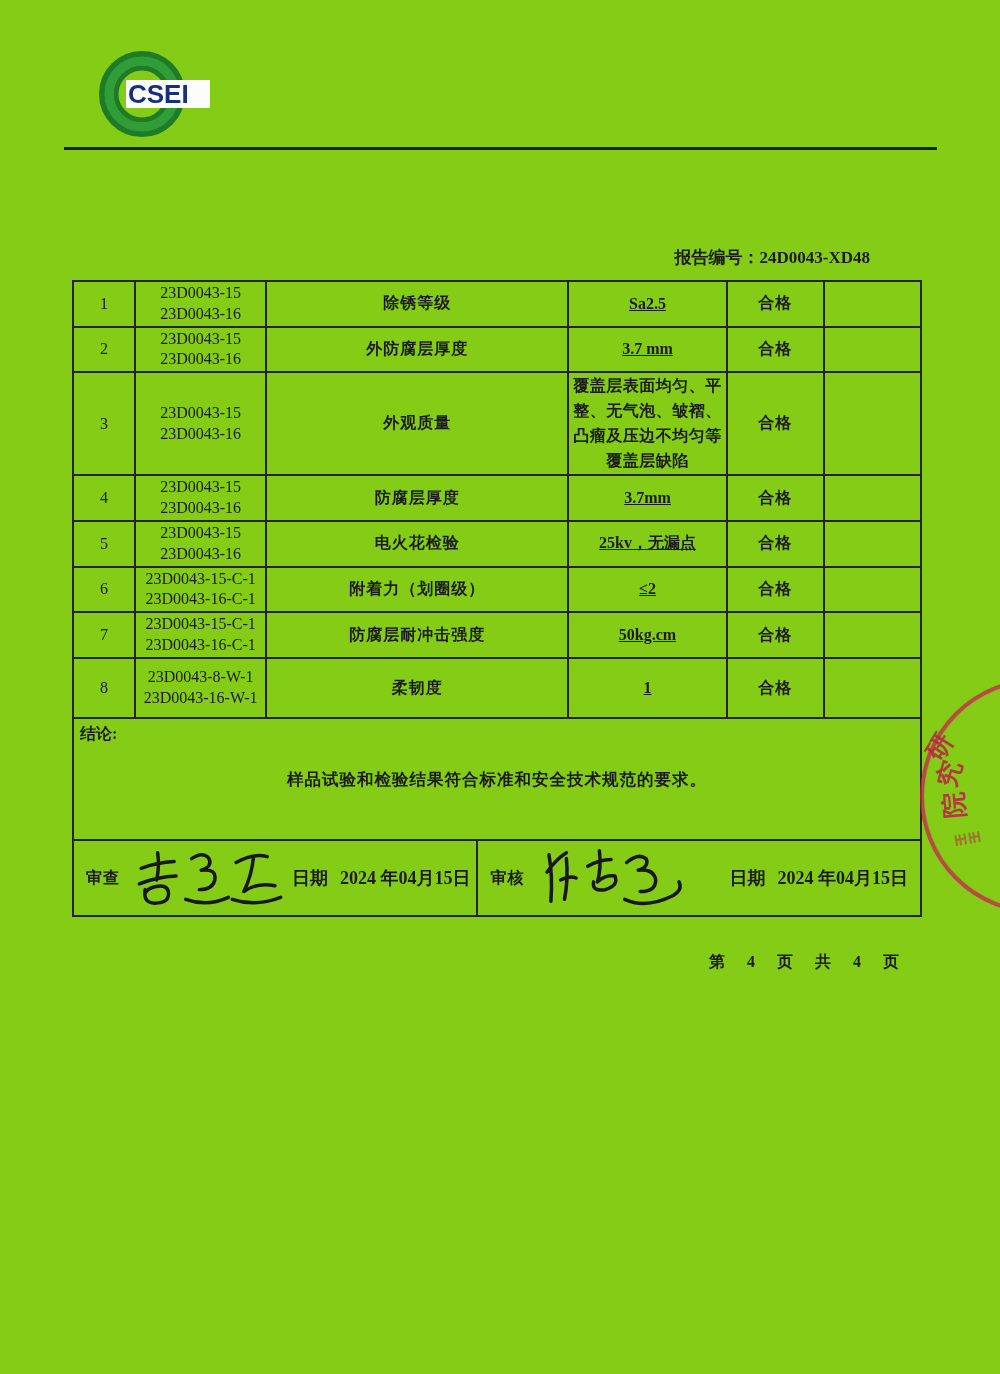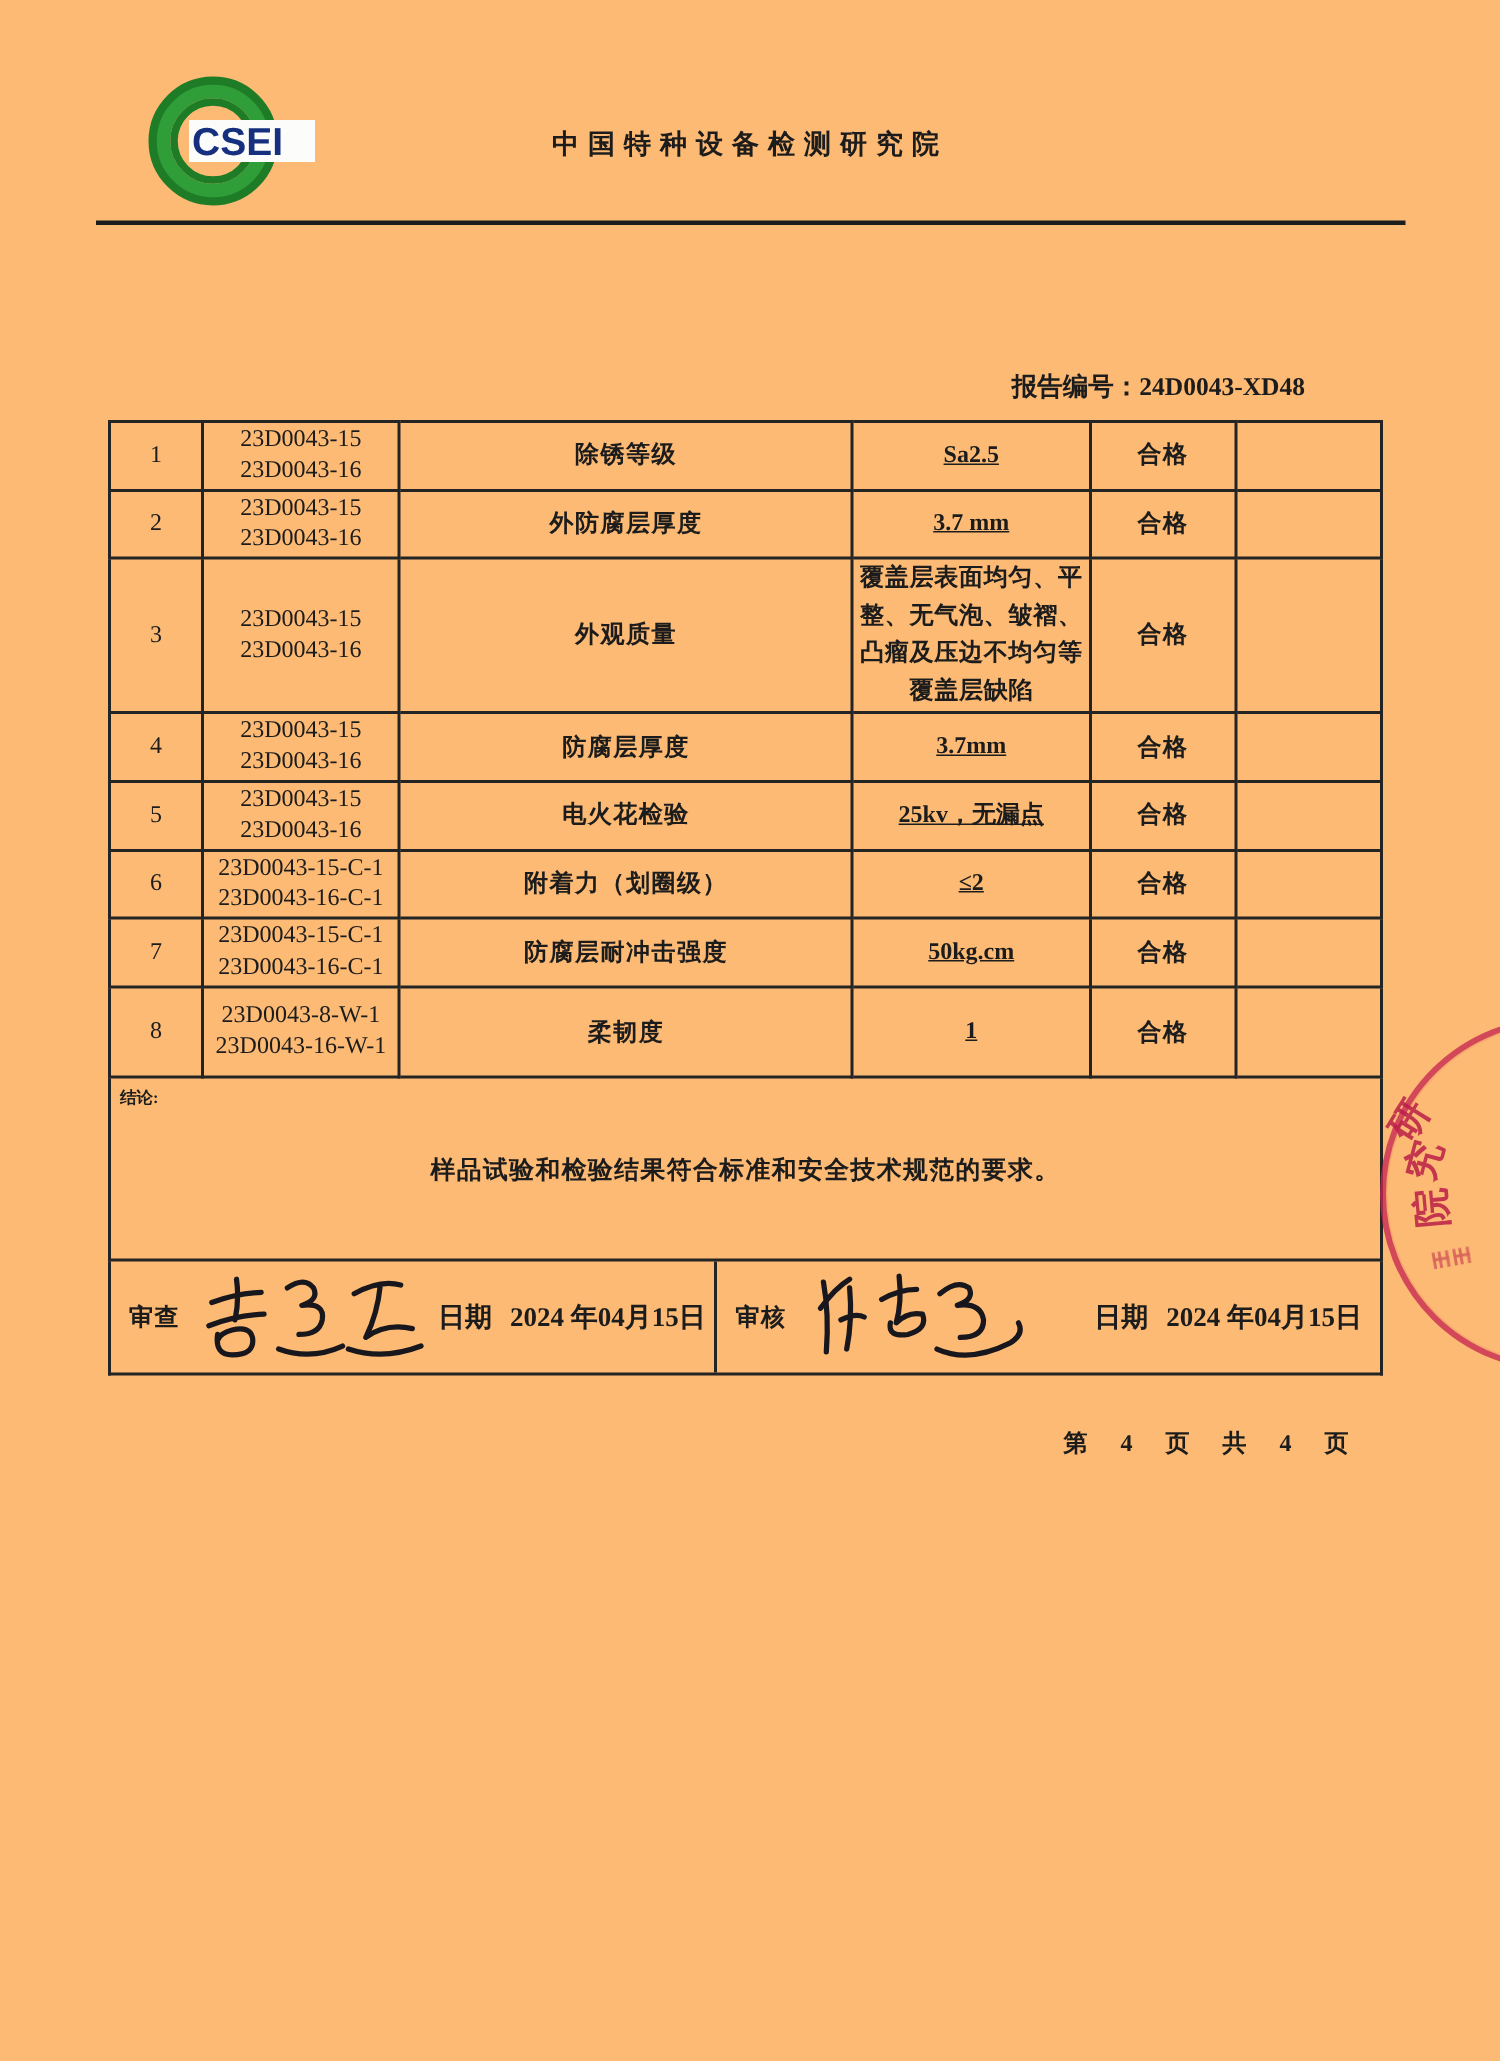--- a/index.html
+++ b/index.html
@@ -1,18 +1,18 @@
 <!DOCTYPE html>
 <html><head>
 <meta charset="utf-8">
 <style>
   html,body{margin:0;padding:0;background:#ffffff;}
   .sheet{
     position:relative; width:1000px; height:1374px; overflow:hidden;
-    background:#fdba74;
+    background:#84cc16;
     font-family:"Liberation Serif","DejaVu Serif",serif;
     color:#1c1c1c;
   }
   
   .logo{position:absolute; left:92px; top:46px; width:120px; height:96px;}
   .org-name{
     position:absolute; top:84px; left:0; width:100%;
     text-align:center; font-size:18px; font-weight:700; letter-spacing:6px;
   }
   .hrule{position:absolute; top:147px; left:64px; width:873px; height:3px; background:#1d1d1d;}
@@ -40,21 +40,21 @@
   .result-long{
     font-size:13.5px; text-align:left; line-height:1.55; padding:4px 6px 4px 7px;
     font-weight:600; letter-spacing:0.5px;
   }
   .concl-cell{font-weight:700; letter-spacing:1px;}
   
   .conclusion{
     position:relative; box-sizing:border-box; width:100%; height:122px;
     border:2px solid #242424; border-top:none;
   }
-  .conclusion .label{position:absolute; top:5px; left:6px; font-size:11px; font-weight:700;}
+  .conclusion .label{position:absolute; top:5px; left:6px; font-size:16px; font-weight:700;}
   .conclusion .text{
     text-align:center; padding-top:50px; font-size:16.5px; font-weight:700; letter-spacing:1px;
   }
   
   .sign-row{
     box-sizing:border-box; width:100%; height:76px; display:flex;
     border:2px solid #242424; border-top:none;
   }
   .sign-cell{display:flex; align-items:center; box-sizing:border-box; padding:0 8px 0 12px;}
   .sign-left{width:47.8%; border-right:2px solid #242424;}
@@ -100,21 +100,20 @@
 <div class="sheet">
 
   <svg class="logo" viewBox="0 0 120 96">
     <circle cx="50" cy="48" r="40" fill="none" stroke="#1e7c27" stroke-width="6"></circle>
     <circle cx="50" cy="48" r="33" fill="none" stroke="#2f9e38" stroke-width="9"></circle>
     <circle cx="50" cy="48" r="26" fill="none" stroke="#1e7c27" stroke-width="5"></circle>
     <rect x="34" y="34" width="84" height="28" fill="#fcfcfa"></rect>
     <text x="36" y="57" font-family="Liberation Sans, sans-serif" font-size="26" font-weight="bold" fill="#16307f">CSEI</text>
   </svg>
 
-  <div class="org-name">中国特种设备检测研究院</div>
   <div class="hrule"></div>
 
   <div class="report-line">
     <span>报告编号：</span><span>24D0043-XD48</span>
   </div>
 
   <div class="doc">
     <table class="main">
       <colgroup>
         <col style="width:7.3%">

